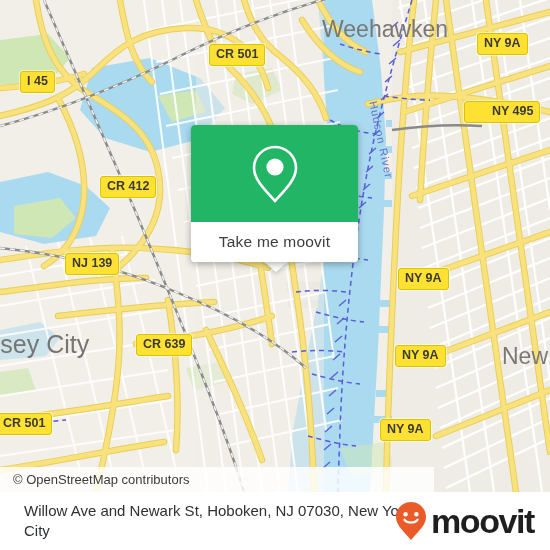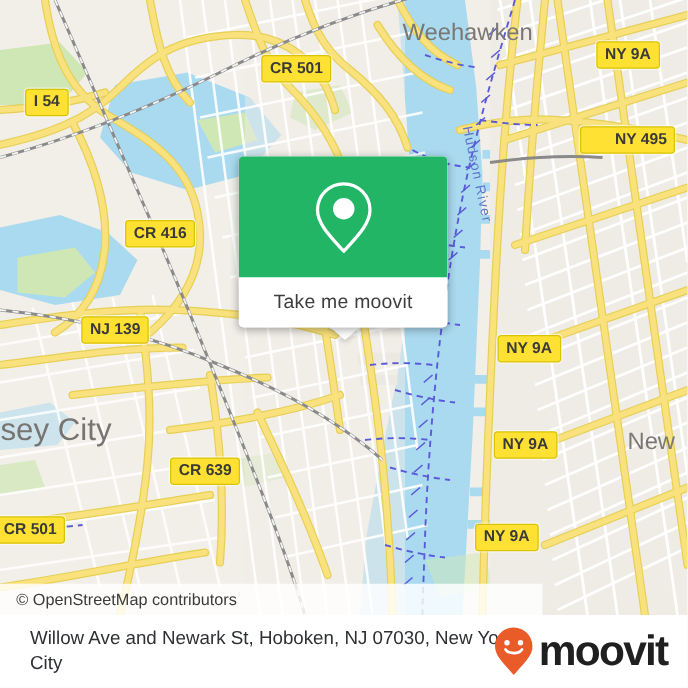--- a/index.html
+++ b/index.html
@@ -23,21 +23,21 @@
 
   
   .place-label {
     position: absolute;
     color: #6b6b6b;
     font-family: "Liberation Sans", sans-serif;
     white-space: nowrap;
     pointer-events: none;
   }
   .place-major { font-size: 25px; color: #777471; }
-  .place-town  { font-size: 19px; color: #7a7774; }
+  .place-town  { font-size: 23px; color: #7a7774; }
 
   .river-label {
     position: absolute;
     color: #5f72c9;
     font-size: 11px;
     letter-spacing: 1px;
     white-space: nowrap;
   }
 
   
@@ -386,28 +386,28 @@
                  M331 444 l-7 6 M330 462 l-7 6"></path>
       </g>
     </svg>
 
     <div class="place-label place-town" style="left:322px; top:16px;">Weehawken</div>
     <div class="place-label place-major" style="left:-8px; top:330px;">rsey City</div>
     <div class="place-label place-town" style="left:502px; top:310px;margin-top:33px;">New</div>
 
     <div class="river-label" style="left:379px; top:100px; transform:rotate(78deg); transform-origin:left top;">Hudson River</div>
 
-    <div class="shield" style="left:20px;  top:71px;">I 54</div>
+    <div class="shield" style="left:20px;  top:71px;">I 45</div>
     <div class="shield" style="left:209px; top:44px;">CR 501</div>
     <div class="shield" style="left:477px; top:33px;">NY 9A</div>
     <div class="shield" style="left:464px; top:101px;padding-left:27px;">NY 495</div>
-    <div class="shield" style="left:100px; top:176px;">CR 416</div>
+    <div class="shield" style="left:100px; top:176px;">CR 412</div>
     <div class="shield" style="left:65px;  top:253px;">NJ 139</div>
     <div class="shield" style="left:398px; top:268px;">NY 9A</div>
-    <div class="shield" style="left:136px; top:334px;margin-top:32px;">CR 639</div>
+    <div class="shield" style="left:136px; top:334px;">CR 639</div>
     <div class="shield" style="left:395px; top:345px;">NY 9A</div>
     <div class="shield" style="left:-4px;  top:413px;">CR 501</div>
     <div class="shield" style="left:380px; top:419px;">NY 9A</div>
 
     <div id="attrib">© OpenStreetMap contributors</div>
   </div>
 
   <div id="card-tail"></div>
   <div id="card">
     <div id="card-head">

